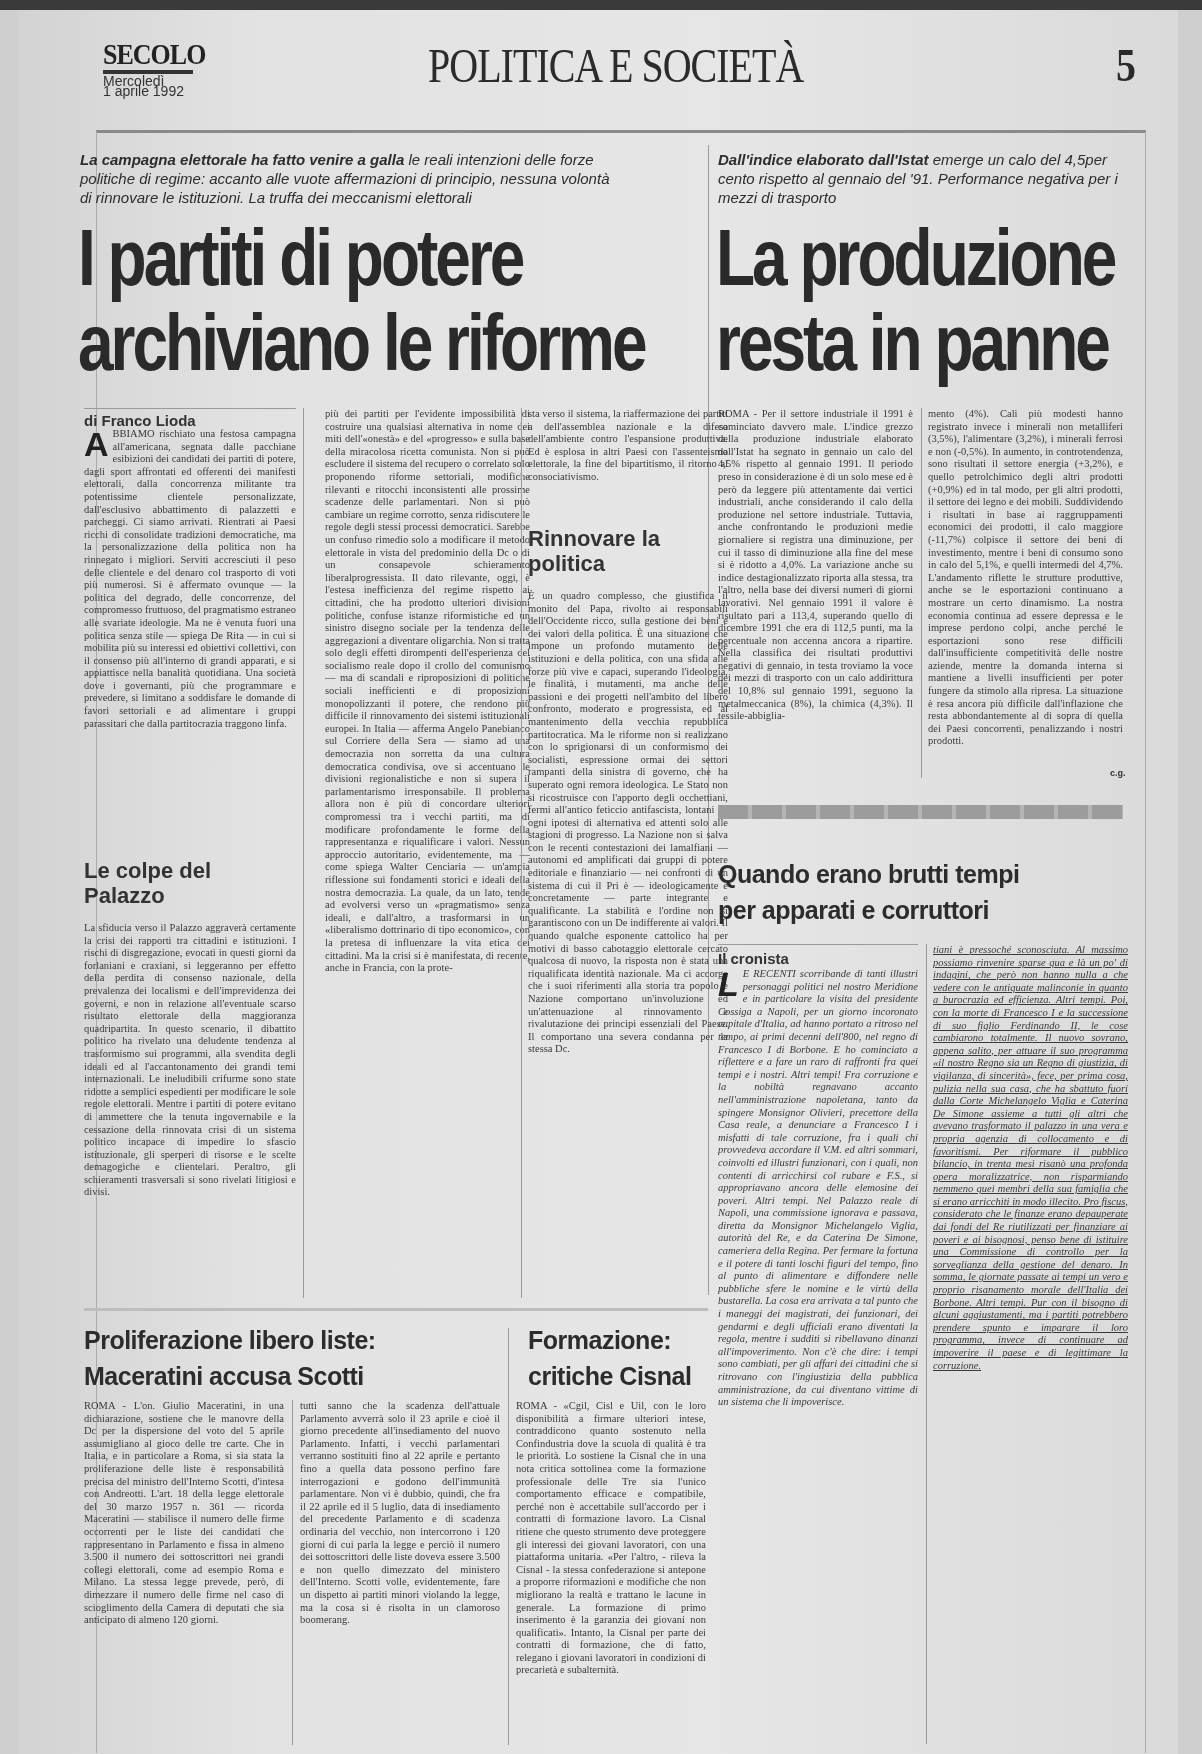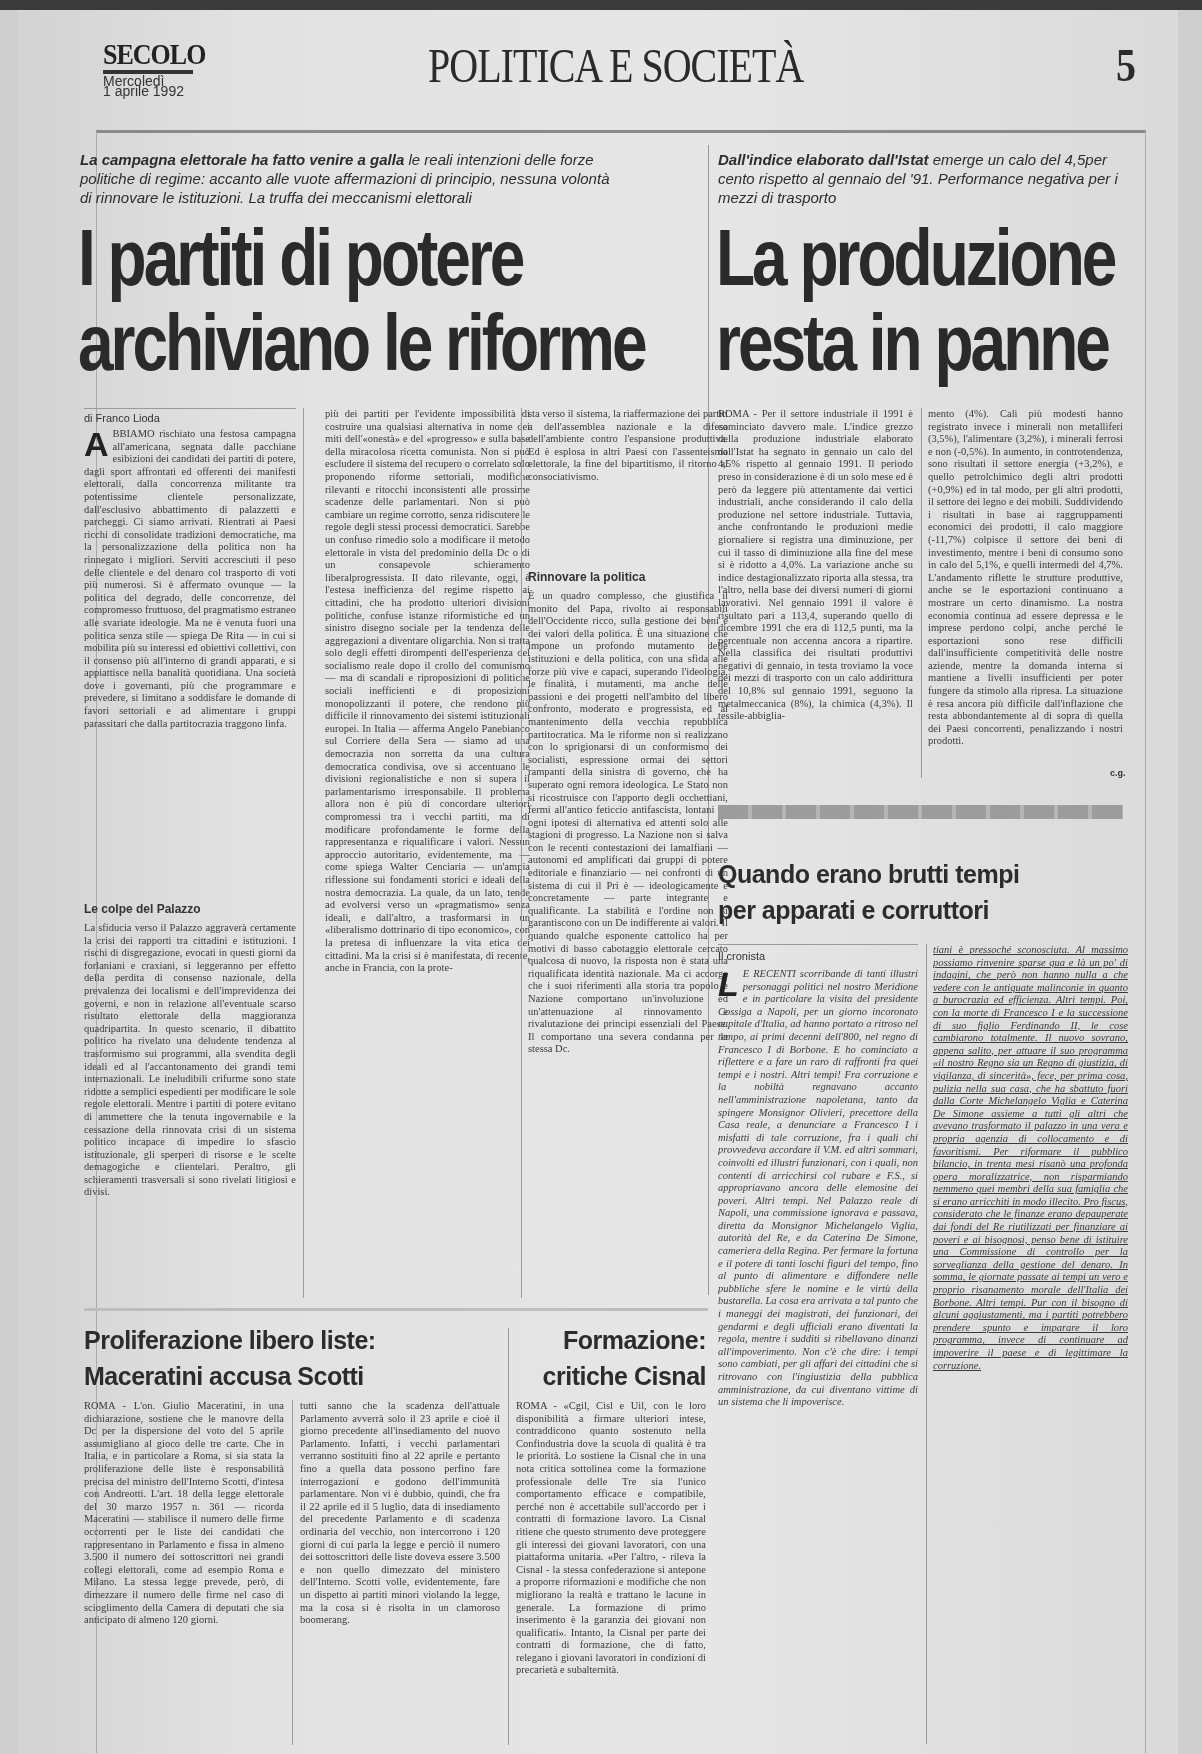--- a/index.html
+++ b/index.html
@@ -49,25 +49,25 @@
     color: #2a2a2a; letter-spacing: -3px; transform-origin: top left;
   }
   .h-big { font-size: 64px; line-height: 76px; transform: scaleY(1.25); }
   .vrule { position: absolute; width: 1px; background: #9a9a9a; }
   .hrule { position: absolute; height: 1px; background: #9a9a9a; }
   .col {
     position: absolute; font-family: "Liberation Serif", serif; font-size: 10.5px; line-height: 12.6px;
     text-align: justify; color: #3a3a3a; overflow: hidden;
   }
   .col.italic { font-style: italic; }
-  .byline { position: absolute; font-family: "Liberation Sans", sans-serif; font-weight: normal; font-size: 11px; color: #333; }
+  .byline { position: absolute; font-family: "Liberation Sans", sans-serif; font-weight: bold; font-size: 15px; color: #333; }
   .dropcap { float: left; font-family: "Liberation Sans", sans-serif; font-weight: bold; font-size: 34px; line-height: 28px; margin: 2px 4px 0 0; color: #222; }
   .subhead {
     position: absolute; font-family: "Liberation Sans", sans-serif; font-weight: bold;
-    font-size: 12px; line-height: 25px; color: #333; margin-top: 39px;
+    font-size: 22px; line-height: 25px; color: #333;
   }
   .h-mid {
     position: absolute; font-family: "Liberation Sans", sans-serif; font-weight: bold;
     font-size: 25px; line-height: 36px; color: #2c2c2c; letter-spacing: -0.5px;
   }
   .grey-band { position: absolute; height: 14px; background: repeating-linear-gradient(90deg,#9c9c9c 0 30px,#b5b5b5 30px 34px); }
   .signoff { position: absolute; font-family: "Liberation Sans", sans-serif; font-size: 9px; font-weight: bold; color: #333; }
 </style>
 </head>
 <body>
@@ -159,21 +159,21 @@
   </div>
   <div class="col" style="left:66px; top:1390px; width:200px; height:345px;">
     <span>ROMA - L'on. Giulio Maceratini, in una dichiarazione, sostiene che le manovre della Dc per la dispersione del voto del 5 aprile assumigliano al gioco delle tre carte. Che in Italia, e in particolare a Roma, si sia stata la proliferazione delle liste è responsabilità precisa del ministro dell'Interno Scotti, d'intesa con Andreotti. L'art. 18 della legge elettorale del 30 marzo 1957 n. 361 — ricorda Maceratini — stabilisce il numero delle firme occorrenti per le liste dei candidati che rappresentano in Parlamento e fissa in almeno 3.500 il numero dei sottoscrittori nei grandi collegi elettorali, come ad esempio Roma e Milano. La stessa legge prevede, però, di dimezzare il numero delle firme nel caso di scioglimento della Camera di deputati che sia anticipato di almeno 120 giorni.</span>
   </div>
   <div class="vrule" style="left:274px; top:1390px; height:345px;"></div>
   <div class="col" style="left:282px; top:1390px; width:200px; height:345px;">
     <span>tutti sanno che la scadenza dell'attuale Parlamento avverrà solo il 23 aprile e cioè il giorno precedente all'insediamento del nuovo Parlamento. Infatti, i vecchi parlamentari verranno sostituiti fino al 22 aprile e pertanto fino a quella data possono perfino fare interrogazioni e godono dell'immunità parlamentare. Non vi è dubbio, quindi, che fra il 22 aprile ed il 5 luglio, data di insediamento del precedente Parlamento e di scadenza ordinaria del vecchio, non intercorrono i 120 giorni di cui parla la legge e perciò il numero dei sottoscrittori delle liste doveva essere 3.500 e non quello dimezzato del ministero dell'Interno. Scotti volle, evidentemente, fare un dispetto ai partiti minori violando la legge, ma la cosa si è risolta in un clamoroso boomerang.</span>
   </div>
 
   <div class="vrule" style="left:490px; top:1318px; height:417px;"></div>
-  <div class="h-mid" style="left:498px; top:1312px; width:190px;text-align:right;">
+  <div class="h-mid" style="left:510px; top:1312px; width:190px;">
     <div>Formazione:</div>
     <div>critiche Cisnal</div>
   </div>
   <div class="col" style="left:498px; top:1390px; width:190px; height:345px;">
     <span>ROMA - «Cgil, Cisl e Uil, con le loro disponibilità a firmare ulteriori intese, contraddicono quanto sostenuto nella Confindustria dove la scuola di qualità è tra le priorità. Lo sostiene la Cisnal che in una nota critica sottolinea come la formazione professionale delle Tre sia l'unico comportamento efficace e compatibile, perché non è accettabile sull'accordo per i contratti di formazione lavoro. La Cisnal ritiene che questo strumento deve proteggere gli interessi dei giovani lavoratori, con una piattaforma unitaria. «Per l'altro, - rileva la Cisnal - la stessa confederazione si antepone a proporre riformazioni e modifiche che non migliorano la realtà e trattano le lacune in generale. La formazione di primo inserimento è la garanzia dei giovani non qualificati». Intanto, la Cisnal per parte dei contratti di formazione, che di fatto, relegano i giovani lavoratori in condizioni di precarietà e subalternità.</span>
   </div>
 
 </div>
 
 </body></html>

